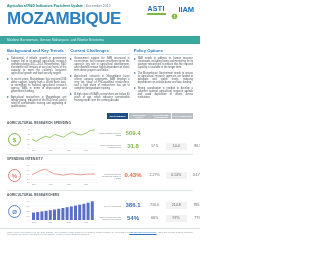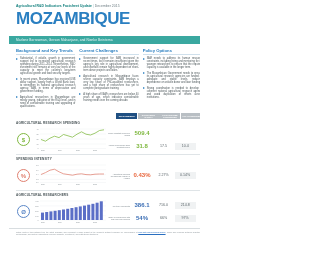--- a/index.html
+++ b/index.html
@@ -3,21 +3,21 @@
 <meta charset="utf-8">
 <style>
   html,body{margin:0;padding:0;}
   body{
     width:200px;height:259px;overflow:hidden;
     background:#ffffff;
     font-family:"Liberation Sans","DejaVu Sans",sans-serif;
     color:#333;
     -webkit-font-smoothing:none;
   }
-  .sheet{width:200px;height:228px;position:relative;background:#fff;padding-left:9px;}
+  .sheet{width:200px;height:228px;position:relative;background:#fff;}
 
   
   .hdr{padding:4px 7px 0 7px;position:relative;height:36px;box-sizing:border-box;}
   .kicker{font-size:3.4px;font-weight:bold;color:#0d7d7a;letter-spacing:.05px;line-height:5px;}
   .kicker .sep{color:#9bbfc4;font-weight:normal;}
   .kicker .date{color:#6b7b80;font-weight:normal;}
   .country{
     font-size:17px;line-height:17px;font-weight:bold;color:#2a7fc1;
     letter-spacing:-.4px;margin-top:1px;
   }
@@ -89,20 +89,36 @@
 <div class="sheet">
 
   <div class="hdr">
     <div class="kicker">
       <span>Agricultural R&amp;D Indicators Factsheet Update</span>
       <span class="sep">|</span>
       <span class="date">December 2015</span>
     </div>
     <div class="country">MOZAMBIQUE</div>
 
+    <div class="logos">
+      <div class="asti">
+        <div class="w">ASTI</div>
+        <div class="u"></div>
+      </div>
+      <div class="iiam">
+        <span class="leaf">
+          <svg width="7" height="7" viewBox="0 0 10 10">
+            <path d="M5 1 C7.5 1 9 2.5 9 5 C9 7.5 7.5 9 5 9 C2.5 9 1 7.5 1 5 C1 2.5 2.5 1 5 1 Z" fill="#7fb83f"></path>
+            <path d="M5 2 L6.2 4.2 L5 5 L3.8 4.2 Z" fill="#ffffff" opacity=".85"></path>
+            <path d="M5 5 L6.4 6.4 L5 8 L3.6 6.4 Z" fill="#ffffff" opacity=".55"></path>
+          </svg>
+        </span>
+        <span class="w">IIAM</span>
+      </div>
+    </div>
   </div>
 
   <div class="band">
     <span>Marlene Borrowman, Gerson Mahanjane, and Nienke Beintema</span>
   </div>
 
   <div class="cols">
 
     <div class="col">
       <div class="colhead">Background and Key Trends</div>

